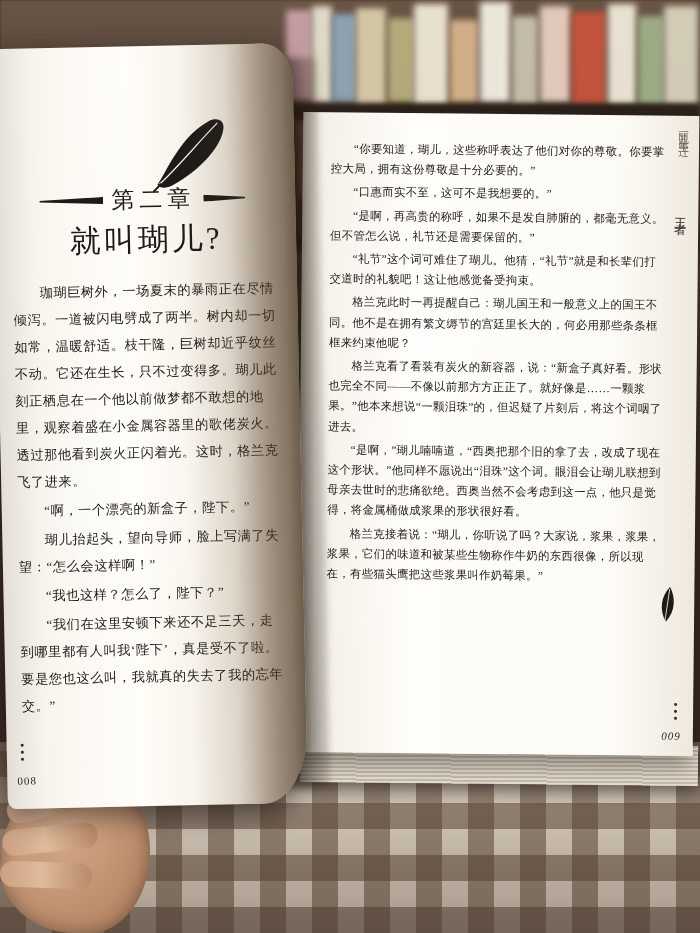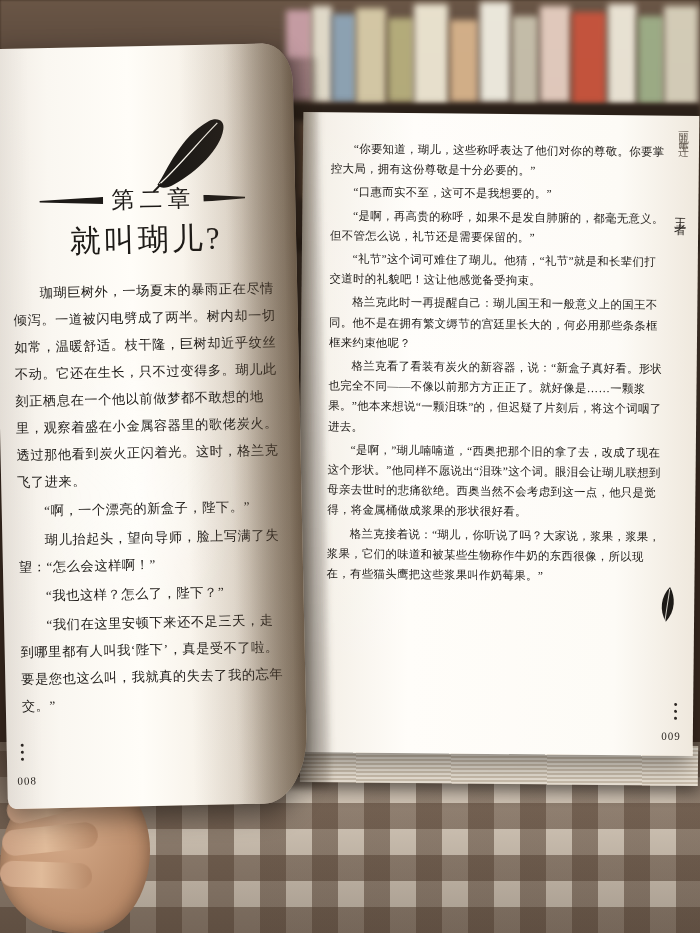--- a/index.html
+++ b/index.html
@@ -87,21 +87,21 @@
   .feather-small{position:absolute;right:14px;top:470px;width:26px;height:40px;transform:rotate(8deg);}
 
   .folio-left{position:absolute;left:10px;bottom:22px;font-size:11px;color:#2b2622;letter-spacing:1px;}
   .folio-dots{position:absolute;left:14px;bottom:48px;display:flex;flex-direction:column;gap:4px;}
   .dot{width:3px;height:3px;border-radius:50%;background:#2b2622;}
 
   .side-label{position:absolute;right:10px;top:92px;writing-mode:vertical-rl;
       font-size:12px;color:#2b2622;letter-spacing:6px;}
   .side-label-top{position:absolute;right:9px;top:6px;writing-mode:vertical-rl;
       font-size:10.5px;color:#6b6258;letter-spacing:4px;}
-  .folio-right{position:absolute;right:12px;bottom:14px;font-size:11px;color:#2b2622;letter-spacing:1px;}
+  .folio-right{position:absolute;right:12px;bottom:14px;font-size:11px;color:#2b2622;letter-spacing:1px;font-style:italic;}
   .rdots{position:absolute;right:16px;bottom:36px;display:flex;flex-direction:column;gap:4px;}
 
   .curve-shade{position:absolute;inset:0;pointer-events:none;
       background:linear-gradient(90deg,rgba(0,0,0,.05) 0%,rgba(255,255,255,0) 12%,
                  rgba(255,255,255,0) 62%,rgba(90,70,50,.18) 82%,rgba(60,45,30,.45) 100%);}
   .glare{position:absolute;left:40px;top:300px;width:200px;height:300px;
       background:radial-gradient(ellipse at center, rgba(255,255,255,.35), rgba(255,255,255,0) 70%);
       filter:blur(6px);pointer-events:none;}
   .right-glare{position:absolute;left:0;top:0;width:396px;height:640px;
       background:radial-gradient(ellipse at 30% 35%, rgba(255,255,255,.30), rgba(255,255,255,0) 62%);

